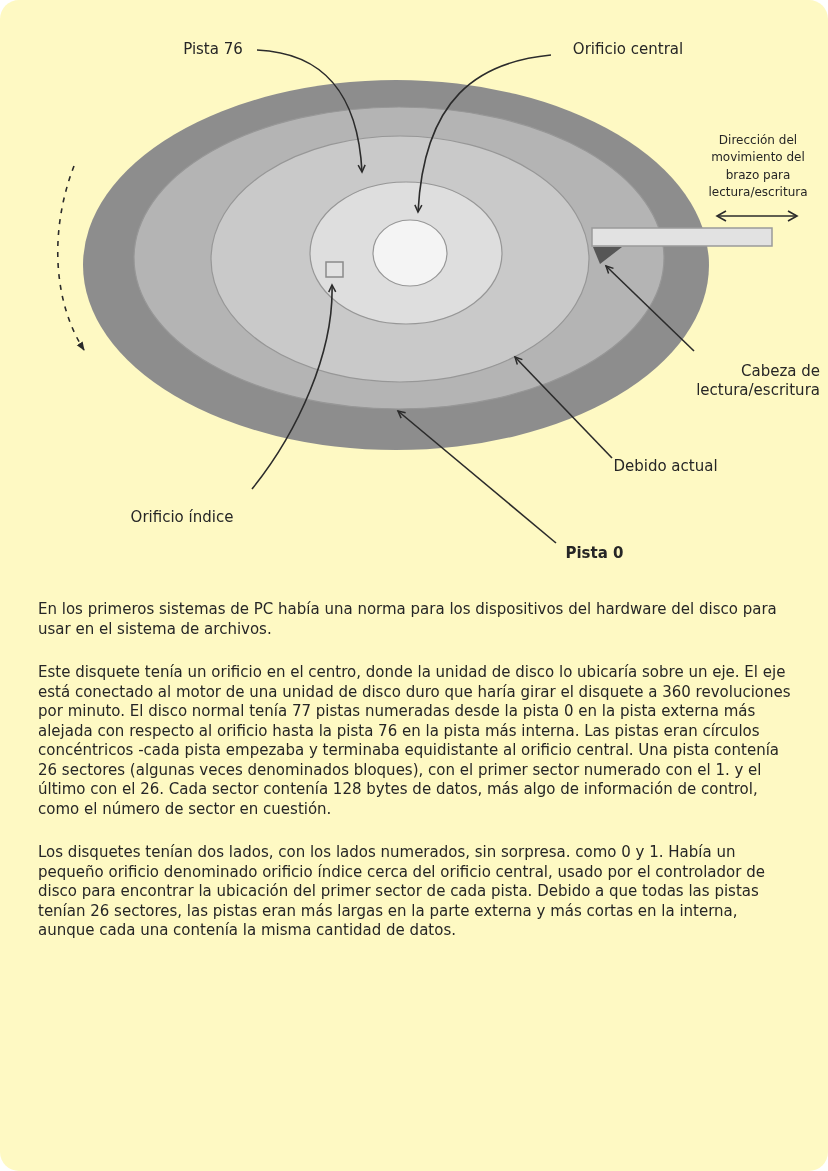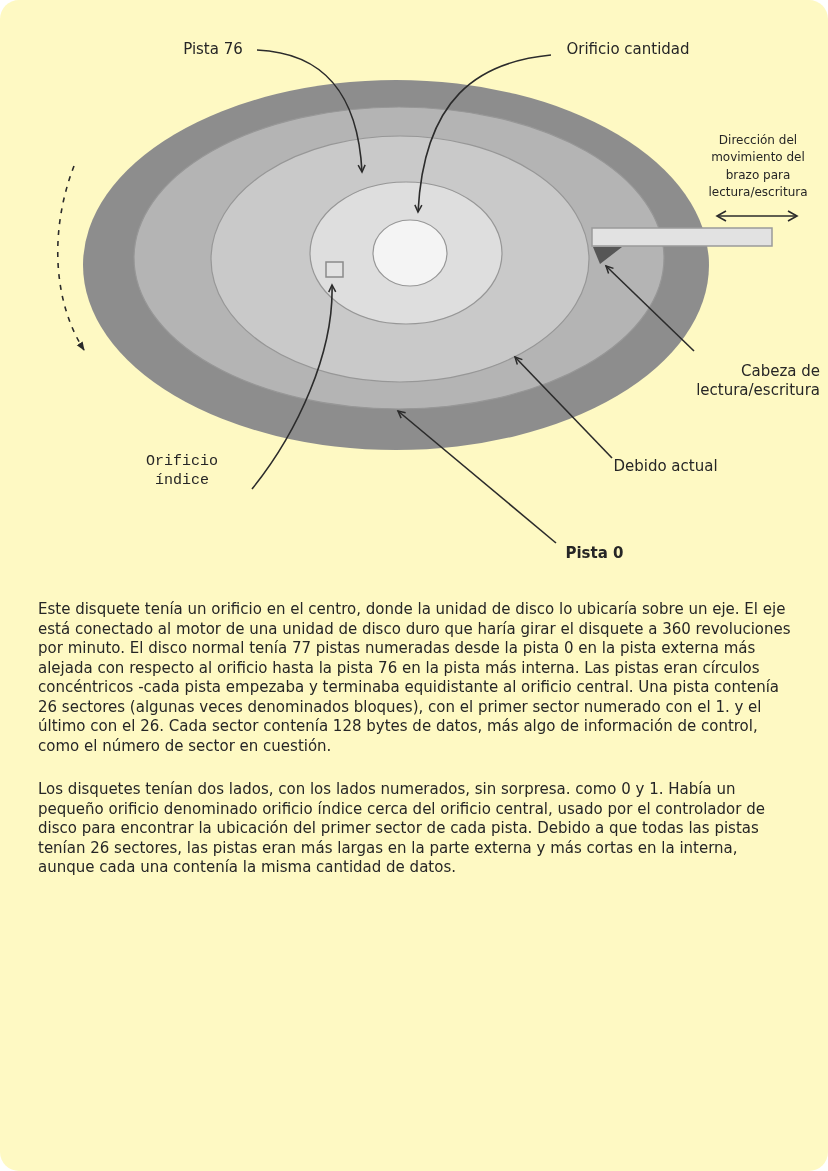--- a/index.html
+++ b/index.html
@@ -75,36 +75,37 @@
 
       <g fill="none" stroke="#2b2b2b" stroke-width="1.6">
         <path d="M718 216 L796 216"></path>
         <path d="M726 211 L717 216 L726 221"></path>
         <path d="M788 211 L797 216 L788 221"></path>
       </g>
     </svg>
 
     <div class="dlabel" style="left:158px;top:40px;width:110px;">Pista 76</div>
 
-    <div class="dlabel" style="left:548px;top:40px;width:160px;">Orificio cantidad</div>
+    <div class="dlabel" style="left:548px;top:40px;width:160px;">Orificio central</div>
 
 
     <div class="dlabel small" style="left:693px;top:132px;width:130px;">Dirección del
 movimiento del
 brazo para
 lectura/escritura</div>
 
     <div class="dlabel" style="left:645px;top:362px;width:175px;text-align:right;">Cabeza de
 lectura/escritura</div>
 
     <div class="dlabel" style="left:608px;top:457px;width:115px;">Debido actual</div>
 
     <div class="dlabel" style="left:552px;top:544px;width:85px;font-weight:bold;">Pista 0</div>
 
-    <div class="dlabel" style="left:122px;top:453px;width:120px;font-family:Liberation Mono, monospace;">Orificio índice</div>
+    <div class="dlabel" style="left:122px;top:508px;width:120px;">Orificio índice</div>
   </div>
 
   <div class="bodytext">
+    <p>En los primeros sistemas de PC había una norma para los dispositivos del hardware del disco para usar en el sistema de archivos.</p>
     <p>Este disquete tenía un orificio en el centro, donde la unidad de disco lo ubicaría sobre un eje. El eje está conectado al motor de una unidad de disco duro que haría girar el disquete a 360 revoluciones por minuto. El disco normal tenía 77 pistas numeradas desde la pista 0 en la pista externa más alejada con respecto al orificio hasta la pista 76 en la pista más interna. Las pistas eran círculos concéntricos -cada pista empezaba y terminaba equidistante al orificio central. Una pista contenía 26 sectores (algunas veces denominados bloques), con el primer sector numerado con el 1. y el último con el 26. Cada sector contenía 128 bytes de datos, más algo de información de control, como el número de sector en cuestión.</p>
     <p>Los disquetes tenían dos lados, con los lados numerados, sin sorpresa. como 0 y 1. Había un pequeño orificio denominado orificio índice cerca del orificio central, usado por el controlador de disco para encontrar la ubicación del primer sector de cada pista. Debido a que todas las pistas tenían 26 sectores, las pistas eran más largas en la parte externa y más cortas en la interna, aunque cada una contenía la misma cantidad de datos.</p>
   </div>
 
 </div>
 
 </body></html>

